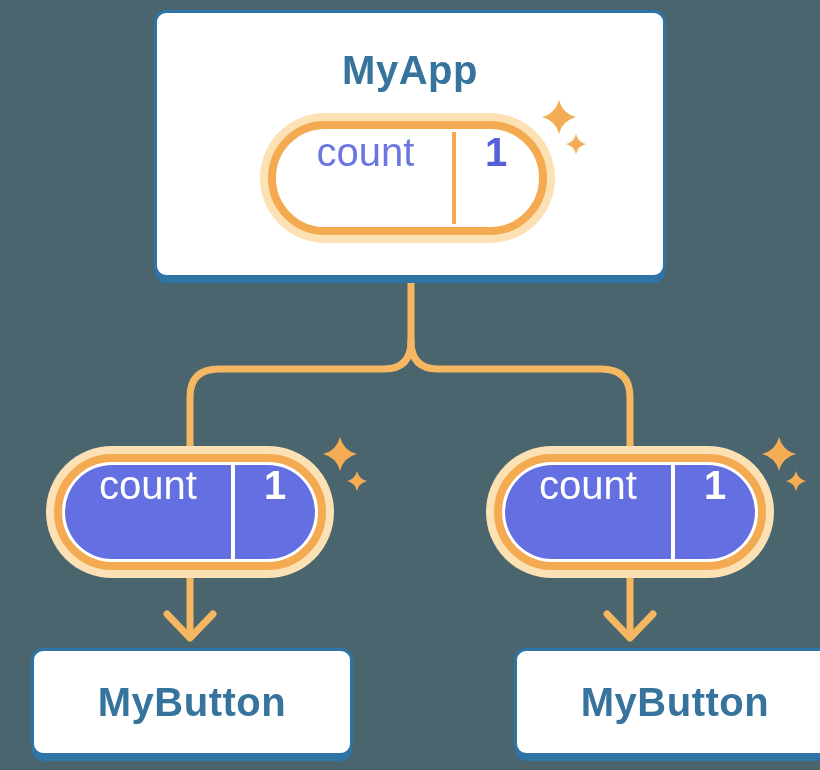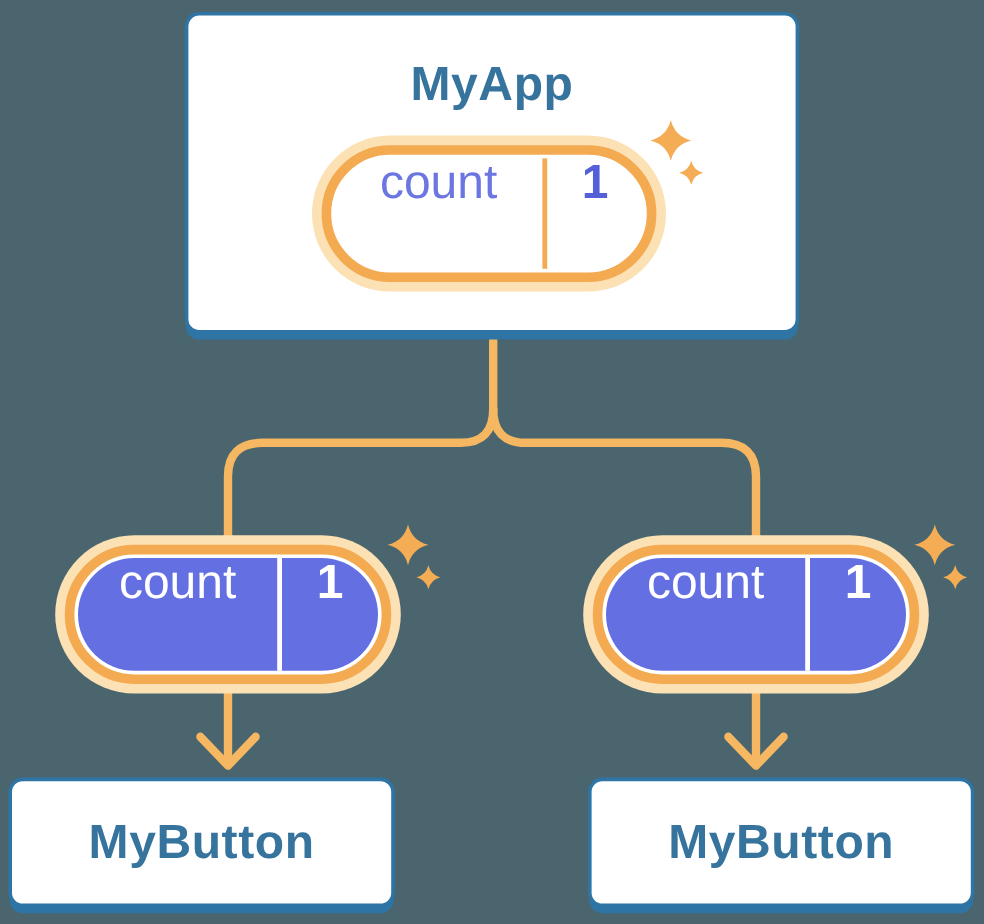--- a/index.html
+++ b/index.html
@@ -17,21 +17,21 @@
   svg.connectors path{stroke:var(--connector);stroke-width:7;fill:none;
     stroke-linecap:round;stroke-linejoin:round;}
 
   .card{position:absolute;background:var(--card-bg);
     border:3px solid var(--card-border);border-radius:12px;
     box-shadow:0 6px 0 -1px var(--card-border);}
   .card-title{color:var(--heading-text);font-size:40px;font-weight:600;
     line-height:1.15;text-align:center;letter-spacing:0.5px;}
   .card.root{left:154px;top:10px;width:512px;height:268px;}
   .card.root .card-title{padding-top:34px;}
-  .card.child{width:322px;height:108px;display:flex;align-items:center;justify-content:center;}
+  .card.child{width:322px;height:108px;display:flex;align-items:center;justify-content:center;margin-left:24px;}
   .card.child-left{left:7px;top:648px;}
   .card.child-right{left:490px;top:648px;}
 
   .pill{position:absolute;background:var(--pill-halo);border-radius:999px;padding:8px;}
   .pill-inner{width:100%;height:100%;border:8px solid var(--pill-ring);
     background:#FFFFFF;border-radius:999px;padding:3px;}
   .pill-core{width:100%;height:100%;border-radius:999px;
     display:flex;align-items:flex-start;}
   .pill-key{flex:1;text-align:center;font-size:40px;line-height:1;}
   .pill-divider{width:4px;align-self:stretch;flex:0 0 4px;}

